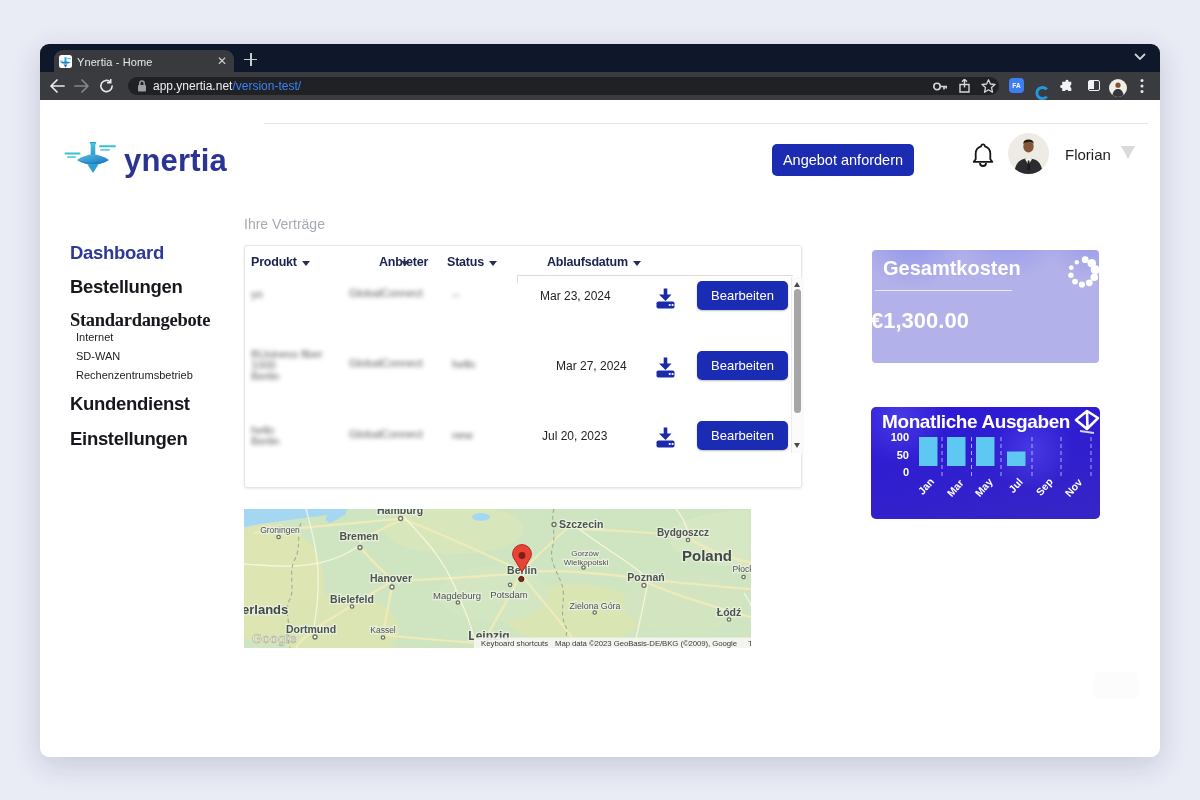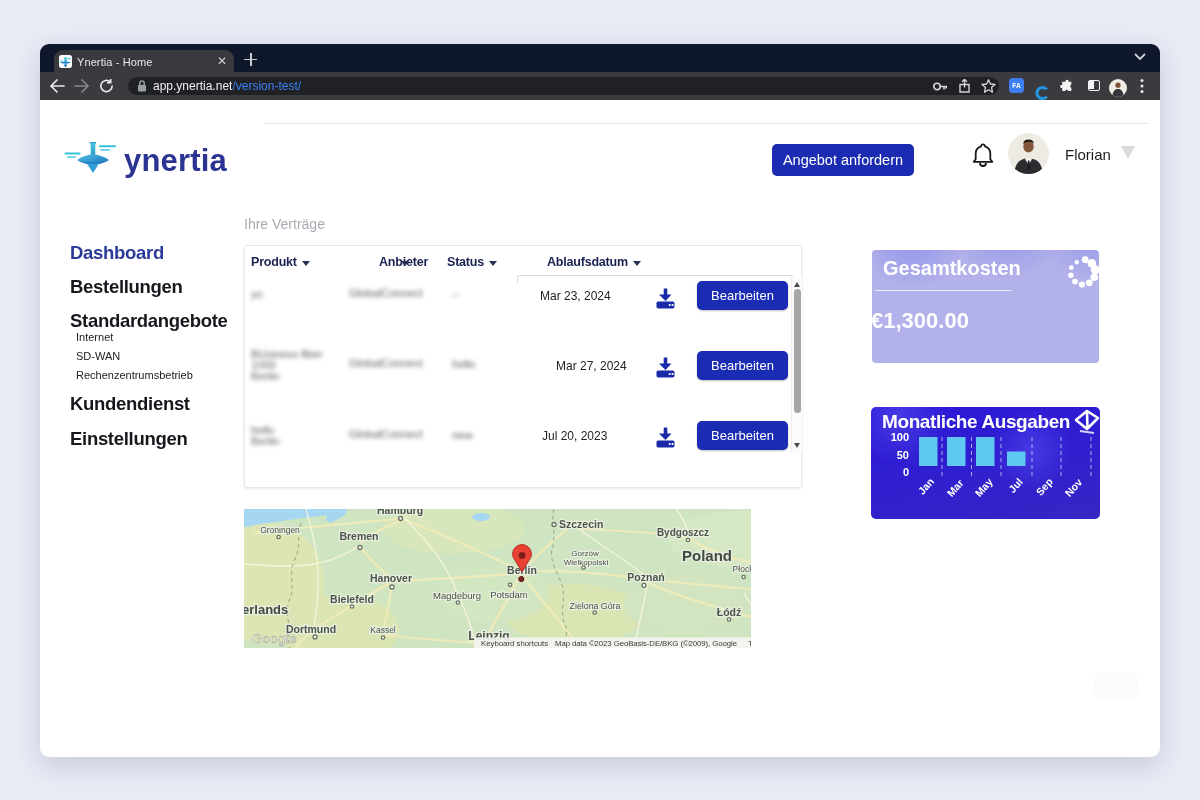--- a/index.html
+++ b/index.html
@@ -168,21 +168,21 @@
       <ellipse cx="20.5" cy="13.5" rx="5.2" ry="6" fill="#85573a"></ellipse>
       <path d="M15.2 11.5 Q15 6.5 20.5 6.5 Q26 6.5 25.8 11.5 Q25.8 9.5 23.5 9 Q21 8.5 17.5 9.5 Q15.5 10 15.2 11.5Z" fill="#241b12"></path>
       <path d="M6 41 C7.5 28.5 13 25.5 20.5 25.5 C28 25.5 33.5 28.5 35 41 Z" fill="#2c2c30"></path>
       <path d="M17 26 L20.5 32 L24 26 L22 25 h-3 Z" fill="#f4f3f0"></path>
       <path d="M19.8 27.5 h1.6 l1 9.5 h-3.4 Z" fill="#1b1c20"></path>
     </svg></div>
     <div id="florian">Florian</div>
     <div id="ddtri"></div>
     <div class="nav" style="top:142px;color:#2b3a98;">Dashboard</div>
     <div class="nav" style="top:176px;">Bestellungen</div>
-    <div class="nav" style="top:210px;">Standardangebote</div>
+    <div class="nav" style="top:210px;font-family:Liberation Serif, serif;">Standardangebote</div>
     <div class="subnav" style="top:231px;">Internet</div>
     <div class="subnav" style="top:250px;">SD-WAN</div>
     <div class="subnav" style="top:269px;">Rechenzentrumsbetrieb</div>
     <div class="nav" style="top:293px;">Kundendienst</div>
     <div class="nav" style="top:328px;">Einstellungen</div>
     <div id="ihre">Ihre Verträge</div>
     <div id="tcard">
       <div class="th" style="left:6px;">Produkt</div>
           <div class="sortarr" style="left:57px;"></div>
       <div class="th" style="left:114px;margin-left:20px;">Anbieter</div>

